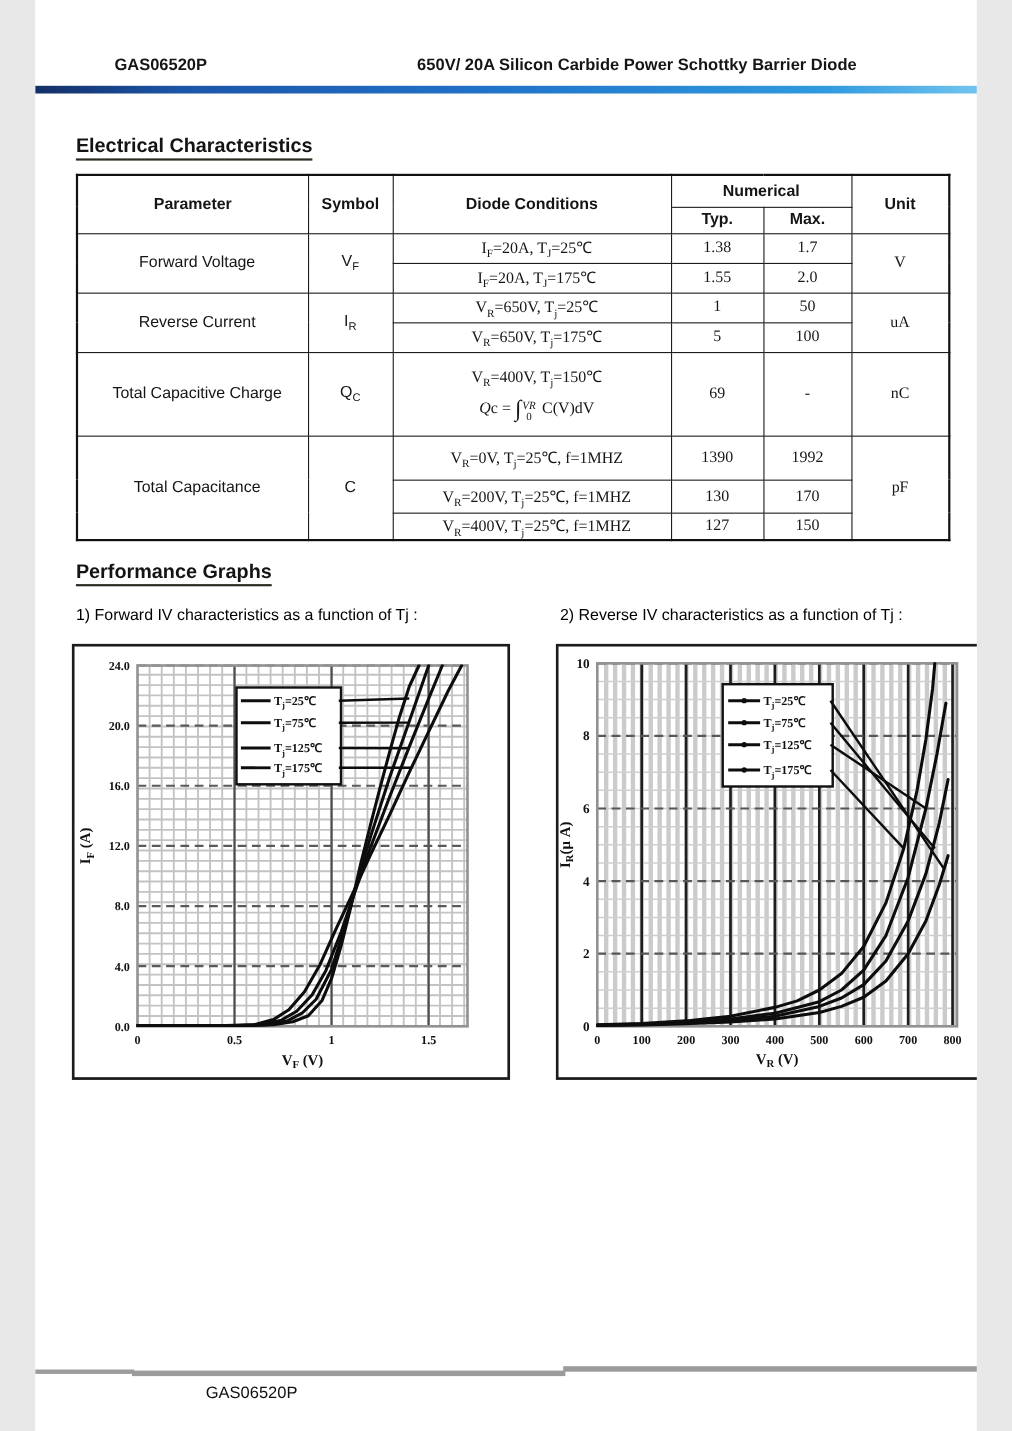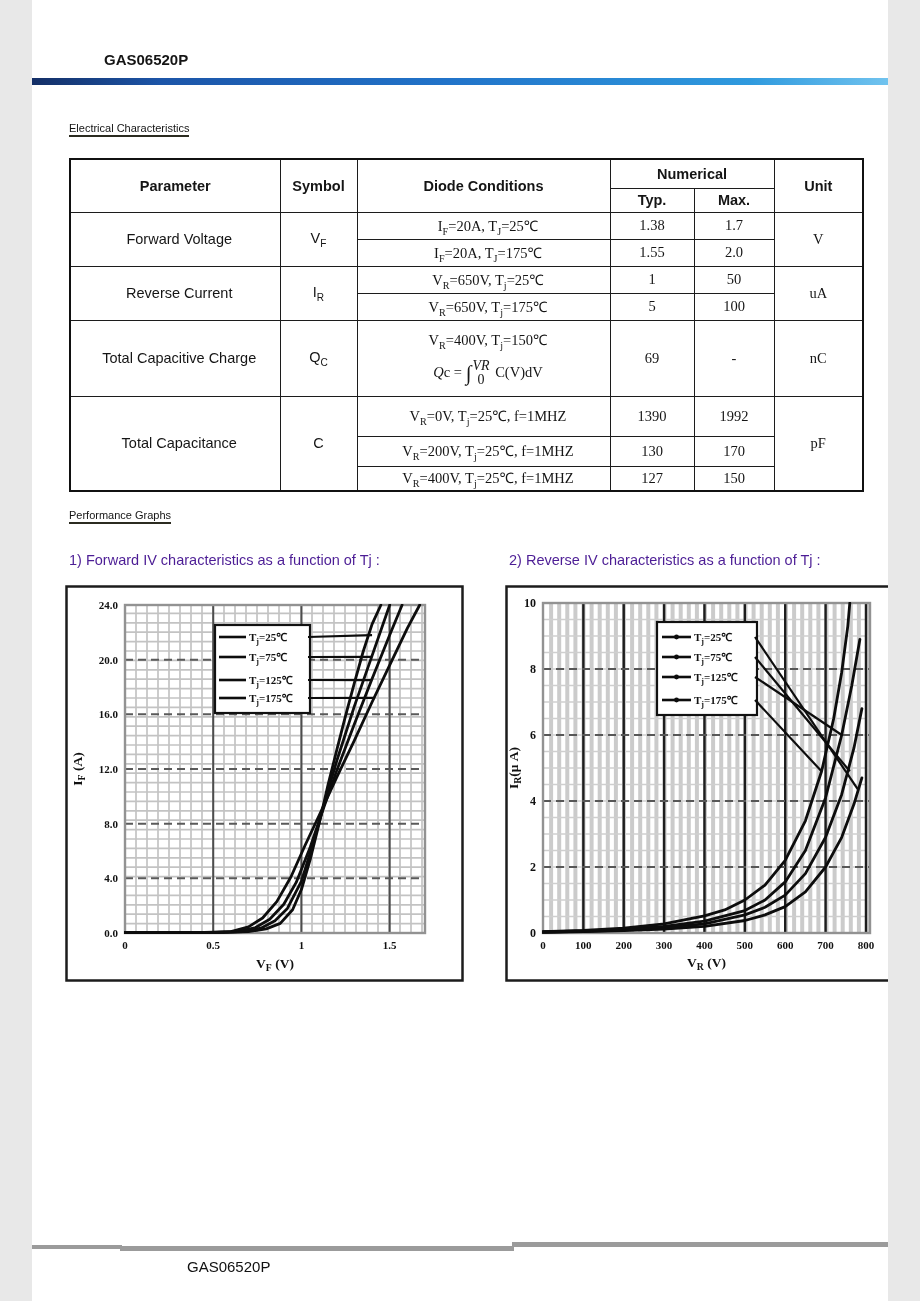--- a/index.html
+++ b/index.html
@@ -6,66 +6,67 @@
   body { background:#e8e8e8; font-family:"Liberation Sans", sans-serif; }
   .page { position:relative; width:856px; height:1301px; background:#ffffff; margin:0 auto; overflow:hidden; color:#151515; }
 
   
   .hdr-part { position:absolute; left:72px; top:51px; font-size:15px; font-weight:bold; }
   .hdr-title { position:absolute; left:547px; top:51px; transform:translateX(-50%); font-size:15px; font-weight:bold; white-space:nowrap; }
   .rule-blue { position:absolute; left:0; top:78px; width:920px; height:7px;
     background:linear-gradient(90deg,#142f66 0%,#1c55a8 14%,#2173c9 45%,#2f9ade 78%,#8fd6f6 100%); }
 
   
-  .sec { position:absolute; left:37px; font-size:11px; font-weight:normal; color:#141414;
+  .sec { position:absolute; left:37px; font-size:18px; font-weight:bold; color:#141414;
     border-bottom:2px solid #2b2b20; padding-bottom:1px; }
   .sec1 { top:122px; }
   .sec2 { top:509px; }
 
   
   table.ec { position:absolute; left:37px; top:158px; width:793px; border-collapse:collapse;
     border:2px solid #111; table-layout:fixed; }
   table.ec td { border:1px solid #1c1c1c; text-align:center; vertical-align:middle;
     font-size:14.5px; overflow:hidden; }
   tr.h1 { height:29px; } tr.h2 { height:24px; }
   tr.r27 { height:27px; } tr.rqc { height:76px; } tr.rc1 { height:40px; } tr.rc2 { height:30px; } tr.rc3 { height:25px; }
   td.hd { font-weight:bold; font-size:14.5px; }
   td.param { text-align:left; padding-left:8px; font-size:14.5px; }
   td.sym { font-size:14px; }
   td.cond { text-align:left; padding-left:9px; font-family:"Liberation Serif", serif; font-size:14.5px; }
   td.num, td.unit { font-family:"Liberation Serif", serif; font-size:14.5px; }
   sub { font-size:70%; }
   td.condtall { vertical-align:middle; padding-top:4px; padding-bottom:4px; }
   .formula { white-space:pre; margin-top:8px; font-family:"Liberation Serif", serif; }
   .int { font-size:21px; line-height:1; vertical-align:-3px; }
-  .lims { display:inline-block; vertical-align:-7px; line-height:1; font-size:14px; margin-left:1px; margin-right:2px; }
+  .lims { display:inline-block; vertical-align:-7px; line-height:1; font-size:10px; margin-left:1px; margin-right:2px; }
   .lims span { display:block; }
   .lim-sup { font-style:italic; }
 
   
-  .graph-heading { position:absolute; top:552px; font-size:14.5px; font-weight:500; color:#4c1d95; white-space:nowrap; }
+  .graph-heading { position:absolute; top:552px; font-size:14.5px; font-weight:500; color:#000000; white-space:nowrap; }
   .gh1 { left:37px; } .gh2 { left:477px; }
   .graph-box { position:absolute; top:585px; background:#fff; }
   .gb1 { left:33px; width:399px; height:397px; }
   .gb2 { left:473px; width:387px; height:397px; }
 
   
   .frule { position:absolute; background:#9b9b9b; }
   .fr1 { left:0; top:1245px; width:90px; height:4px; }
   .fr2 { left:88px; top:1246px; width:394px; height:5px; }
   .fr3 { left:480px; top:1242px; width:384px; height:5px; }
   .fr4 { left:862px; top:1245px; width:58px; height:4px; }
   .ftr-part { position:absolute; left:155px; top:1258px; font-size:15px; font-weight:500; color:#111; }
 </style>
 </head>
 <body>
 
 <div class="page">
 
   <div class="hdr-part">GAS06520P</div>
+  <div class="hdr-title">650V/ 20A Silicon Carbide Power Schottky Barrier Diode</div>
   <div class="rule-blue"></div>
 
   <div class="sec sec1">Electrical Characteristics</div>
 
   <table class="ec">
     <colgroup>
       <col style="width:210px">
         <col style="width:77px">
         <col style="width:253px">
       <col style="width:84px">

